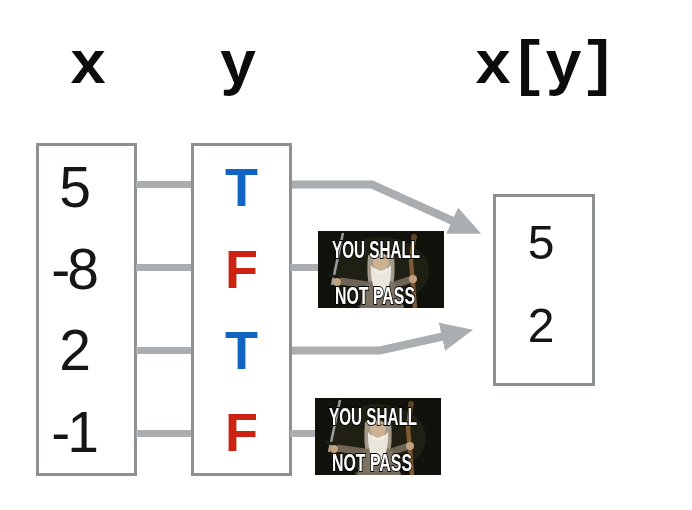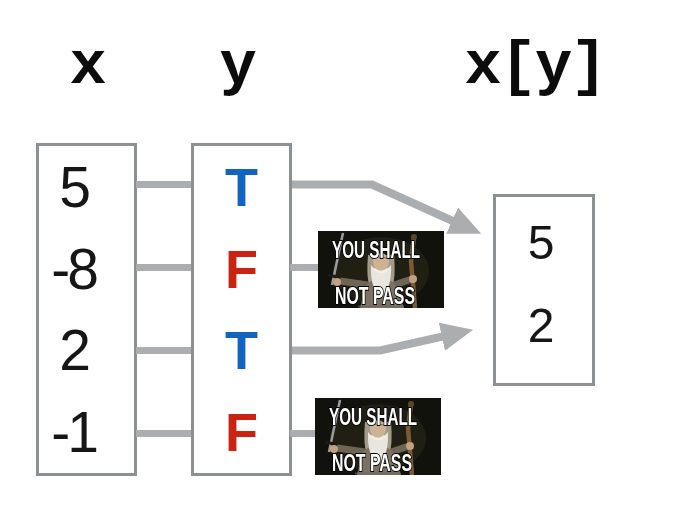--- a/index.html
+++ b/index.html
@@ -7,21 +7,21 @@
     position:relative;width:692px;height:510px;background:#ffffff;overflow:hidden;
     font-family:"Liberation Sans",sans-serif;
   }
   .col-header{
     position:absolute;top:28px;height:78px;line-height:78px;
     font-family:"Liberation Mono",monospace;font-weight:700;font-size:62px;
     color:#0c0c0c;text-align:center;letter-spacing:-2px;
   }
   .hx{left:37px;width:100px;}
   .hy{left:187px;width:100px;}
-  .hxy{left:455px;width:160px;}
+  .hxy{left:465px;width:160px;}
   .vbox{
     position:absolute;box-sizing:border-box;background:#ffffff;
     border:3px solid #8d9093;display:flex;flex-direction:column;
   }
   .xbox{left:36px;top:143px;width:101px;height:333px;}
   .ybox{left:191px;top:143px;width:101px;height:333px;}
   .rbox{left:493px;top:194px;width:102px;height:192px;padding:4px 0 16px 0;}
   .vrow{
     flex:1;display:flex;align-items:center;justify-content:center;
     font-size:57px;color:#161616;

